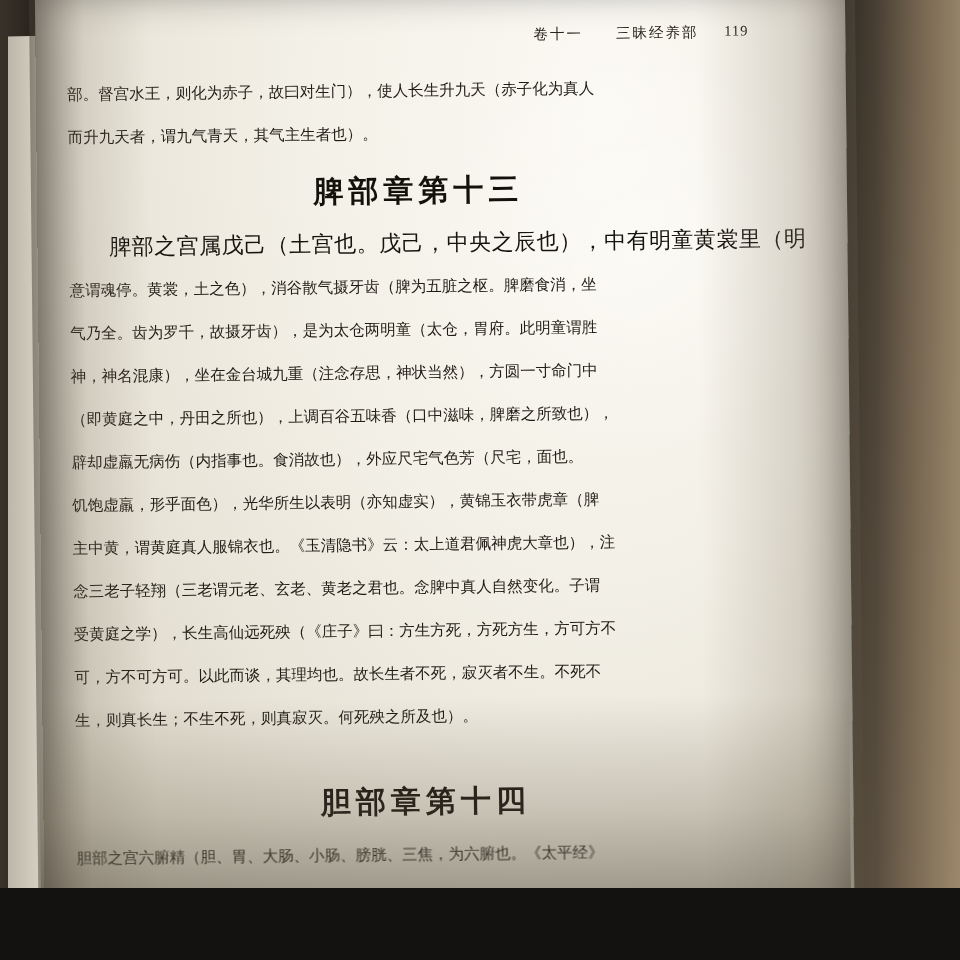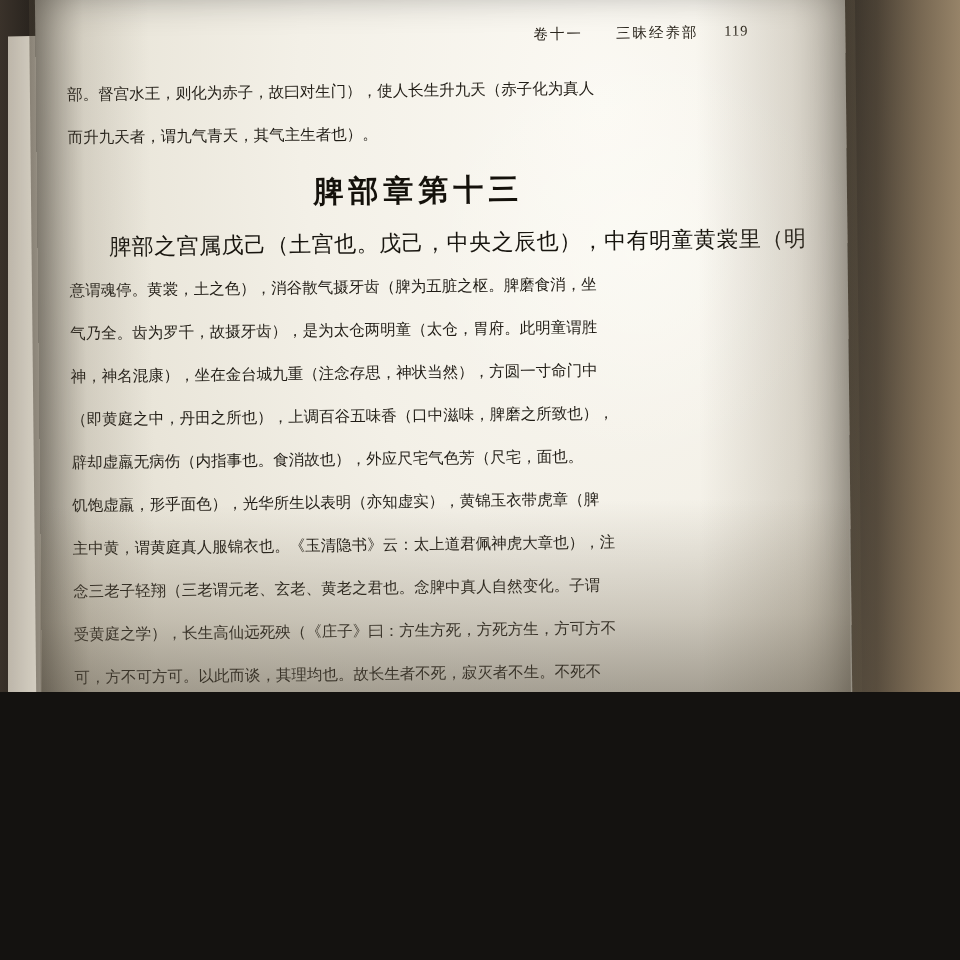--- a/index.html
+++ b/index.html
@@ -3,21 +3,21 @@
 <meta charset="utf-8">
 <style>
   html, body {
     margin: 0;
     padding: 0;
     background: #141210;
   }
   #page {
     position: relative;
     width: 960px;
-    height: 692px;
+    height: 888px;
     overflow: hidden;
     background: #2b2722;
     font-family: "Liberation Serif", "DejaVu Serif", serif;
   }
 
   
   .bg-dark {
     position: absolute;
     inset: 0;
     background:

